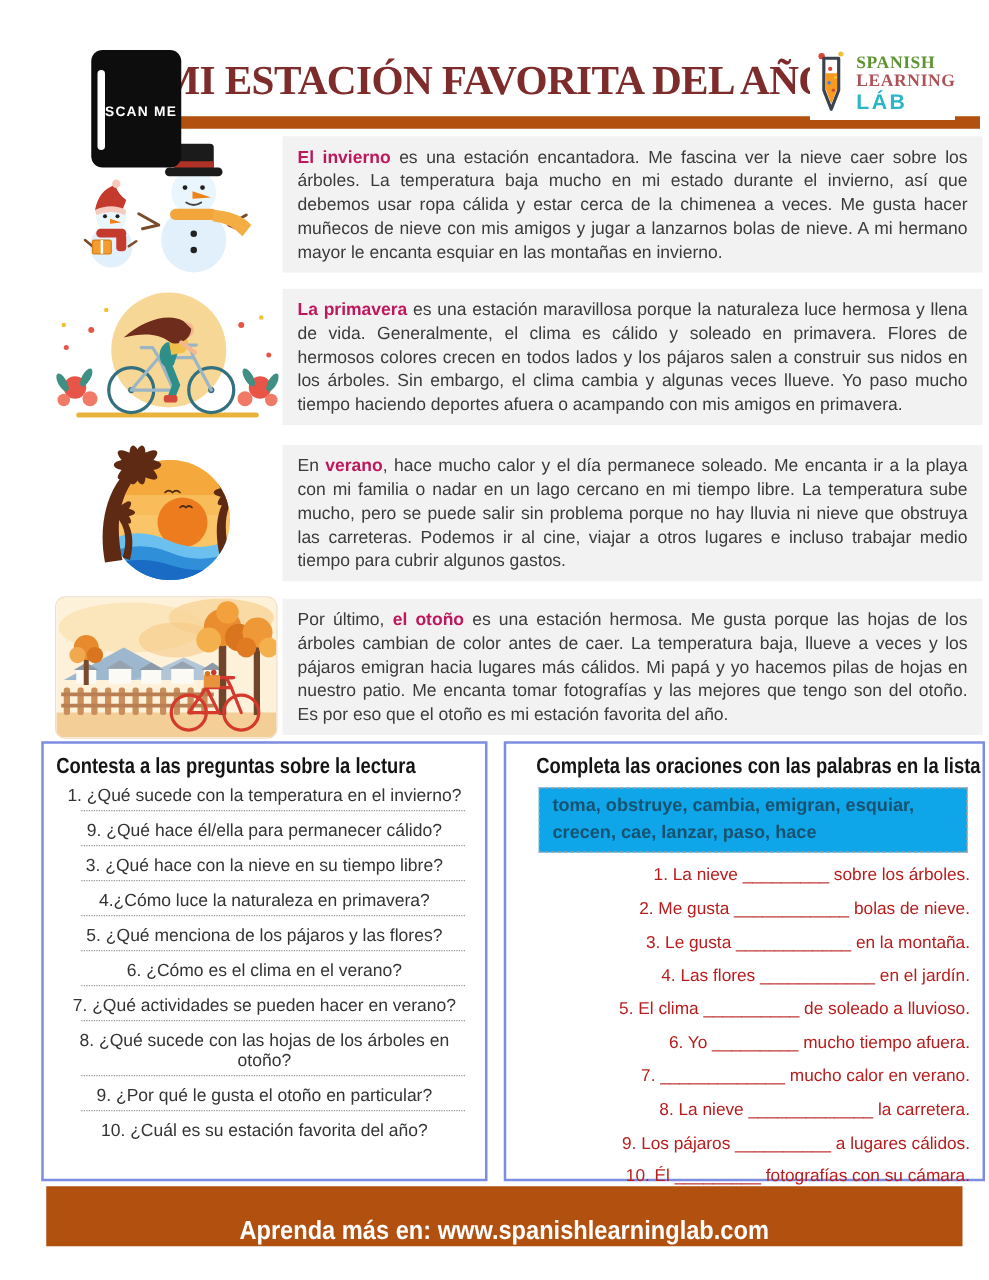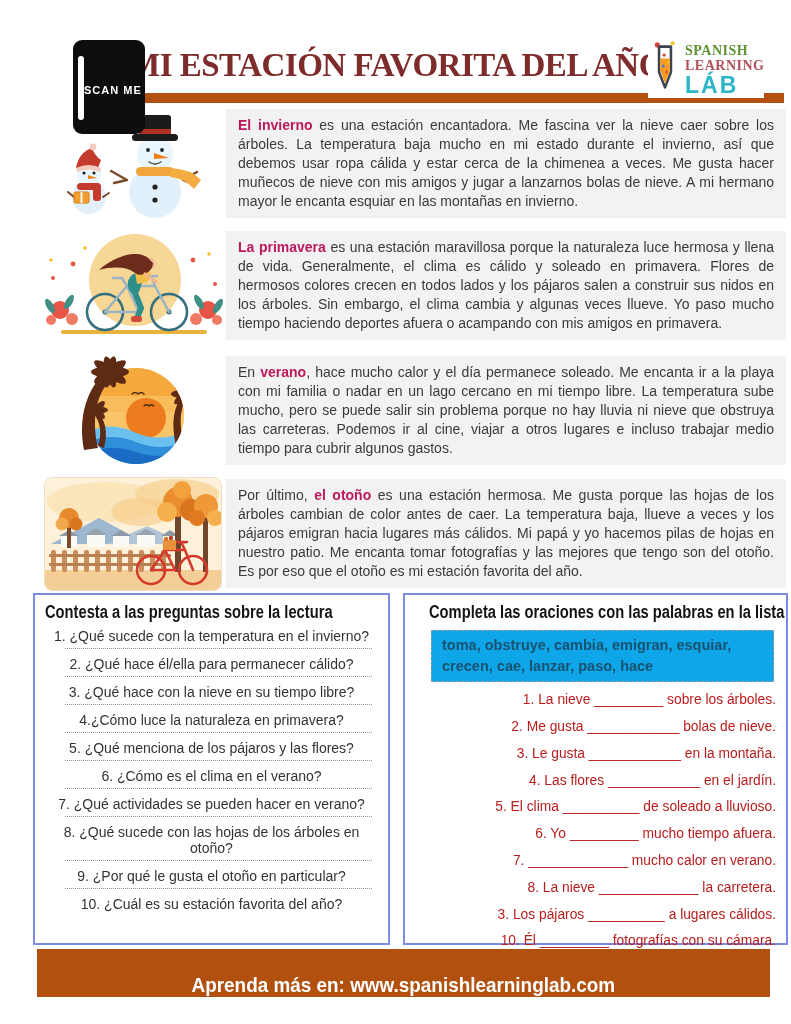--- a/index.html
+++ b/index.html
@@ -18,21 +18,21 @@
     font-family:"Liberation Serif", serif; font-weight:bold; font-size:33px; letter-spacing:-.5px;
     color:var(--title-maroon,#7d2b2b); white-space:nowrap; }
   .title-bar { position:absolute; left:128px; top:93px; width:656px; height:10px;
     background:var(--accent-orange,#b1500f); }
 
   .logo { position:absolute; left:648px; top:38px; display:flex; align-items:flex-start; gap:3px; background:#fff; z-index:2; }
   .logo svg { width:34px; height:58px; }
   .logo-words { display:flex; flex-direction:column; line-height:1.05; padding-top:6px; }
   .logo-w1 { font-family:"Liberation Serif", serif; font-weight:bold; font-size:14px; color:var(--logo-green,#5d9331); letter-spacing:.5px; }
   .logo-w2 { font-family:"Liberation Serif", serif; font-weight:bold; font-size:14px; color:var(--logo-maroon,#b05158); letter-spacing:.5px; }
-  .logo-w3 { font-weight:bold; font-size:23px; color:var(--logo-teal,#2bb6c8); letter-spacing:2px; }
+  .logo-w3 { font-weight:bold; font-size:17px; color:var(--logo-teal,#2bb6c8); letter-spacing:2px; }
 
   
   .reading { position:absolute; left:40px; top:107px; width:746px; height:484px;
     display:flex; flex-direction:column; justify-content:space-between; }
   .read-row { display:flex; align-items:center; }
   .illus { width:186px; flex:none; display:flex; align-items:center; justify-content:center; }
   .illus svg { display:block; }
   .autumn-frame { border-radius:8px; overflow:hidden; border:1px solid #f0ddc4; line-height:0; }
   .para { flex:1; background:var(--paragraph-bg,#f2f2f2); padding:7px 12px; font-size:14px; line-height:19px;
     text-align:justify; color:#3a3a3a; }
@@ -336,21 +336,21 @@
   <div class="box box-left">
     <span class="box-title">Contesta a las preguntas sobre la lectura</span>
     <div class="q-list">
 
         <div class="q-item">
           <span class="q-text">1. ¿Qué sucede con la temperatura en el invierno?</span>
           <div class="q-line"></div>
         </div>
 
         <div class="q-item">
-          <span class="q-text">2. ¿Qué hace él/ella para permanecer cálido?</span>
+          <span class="q-text">9. ¿Qué hace él/ella para permanecer cálido?</span>
           <div class="q-line"></div>
         </div>
 
         <div class="q-item">
           <span class="q-text">3. ¿Qué hace con la nieve en su tiempo libre?</span>
           <div class="q-line"></div>
         </div>
 
         <div class="q-item">
           <span class="q-text">4.¿Cómo luce la naturaleza en primavera?</span>
@@ -403,21 +403,21 @@
         <div class="s-item">4. Las flores ____________ en el jardín.</div>
 
         <div class="s-item">5. El clima __________ de soleado a lluvioso.</div>
 
         <div class="s-item">6. Yo _________ mucho tiempo afuera.</div>
 
         <div class="s-item">7. _____________ mucho calor en verano.</div>
 
         <div class="s-item">8. La nieve _____________ la carretera.</div>
 
-        <div class="s-item">3. Los pájaros __________ a lugares cálidos.</div>
+        <div class="s-item">9. Los pájaros __________ a lugares cálidos.</div>
 
         <div class="s-item">10. Él _________ fotografías con su cámara.</div>
       </div>
   </div>
 
   <div class="footer-bar">
     <span class="footer-text">Aprenda más en: www.spanishlearninglab.com</span>
   </div>
 
 </div>

